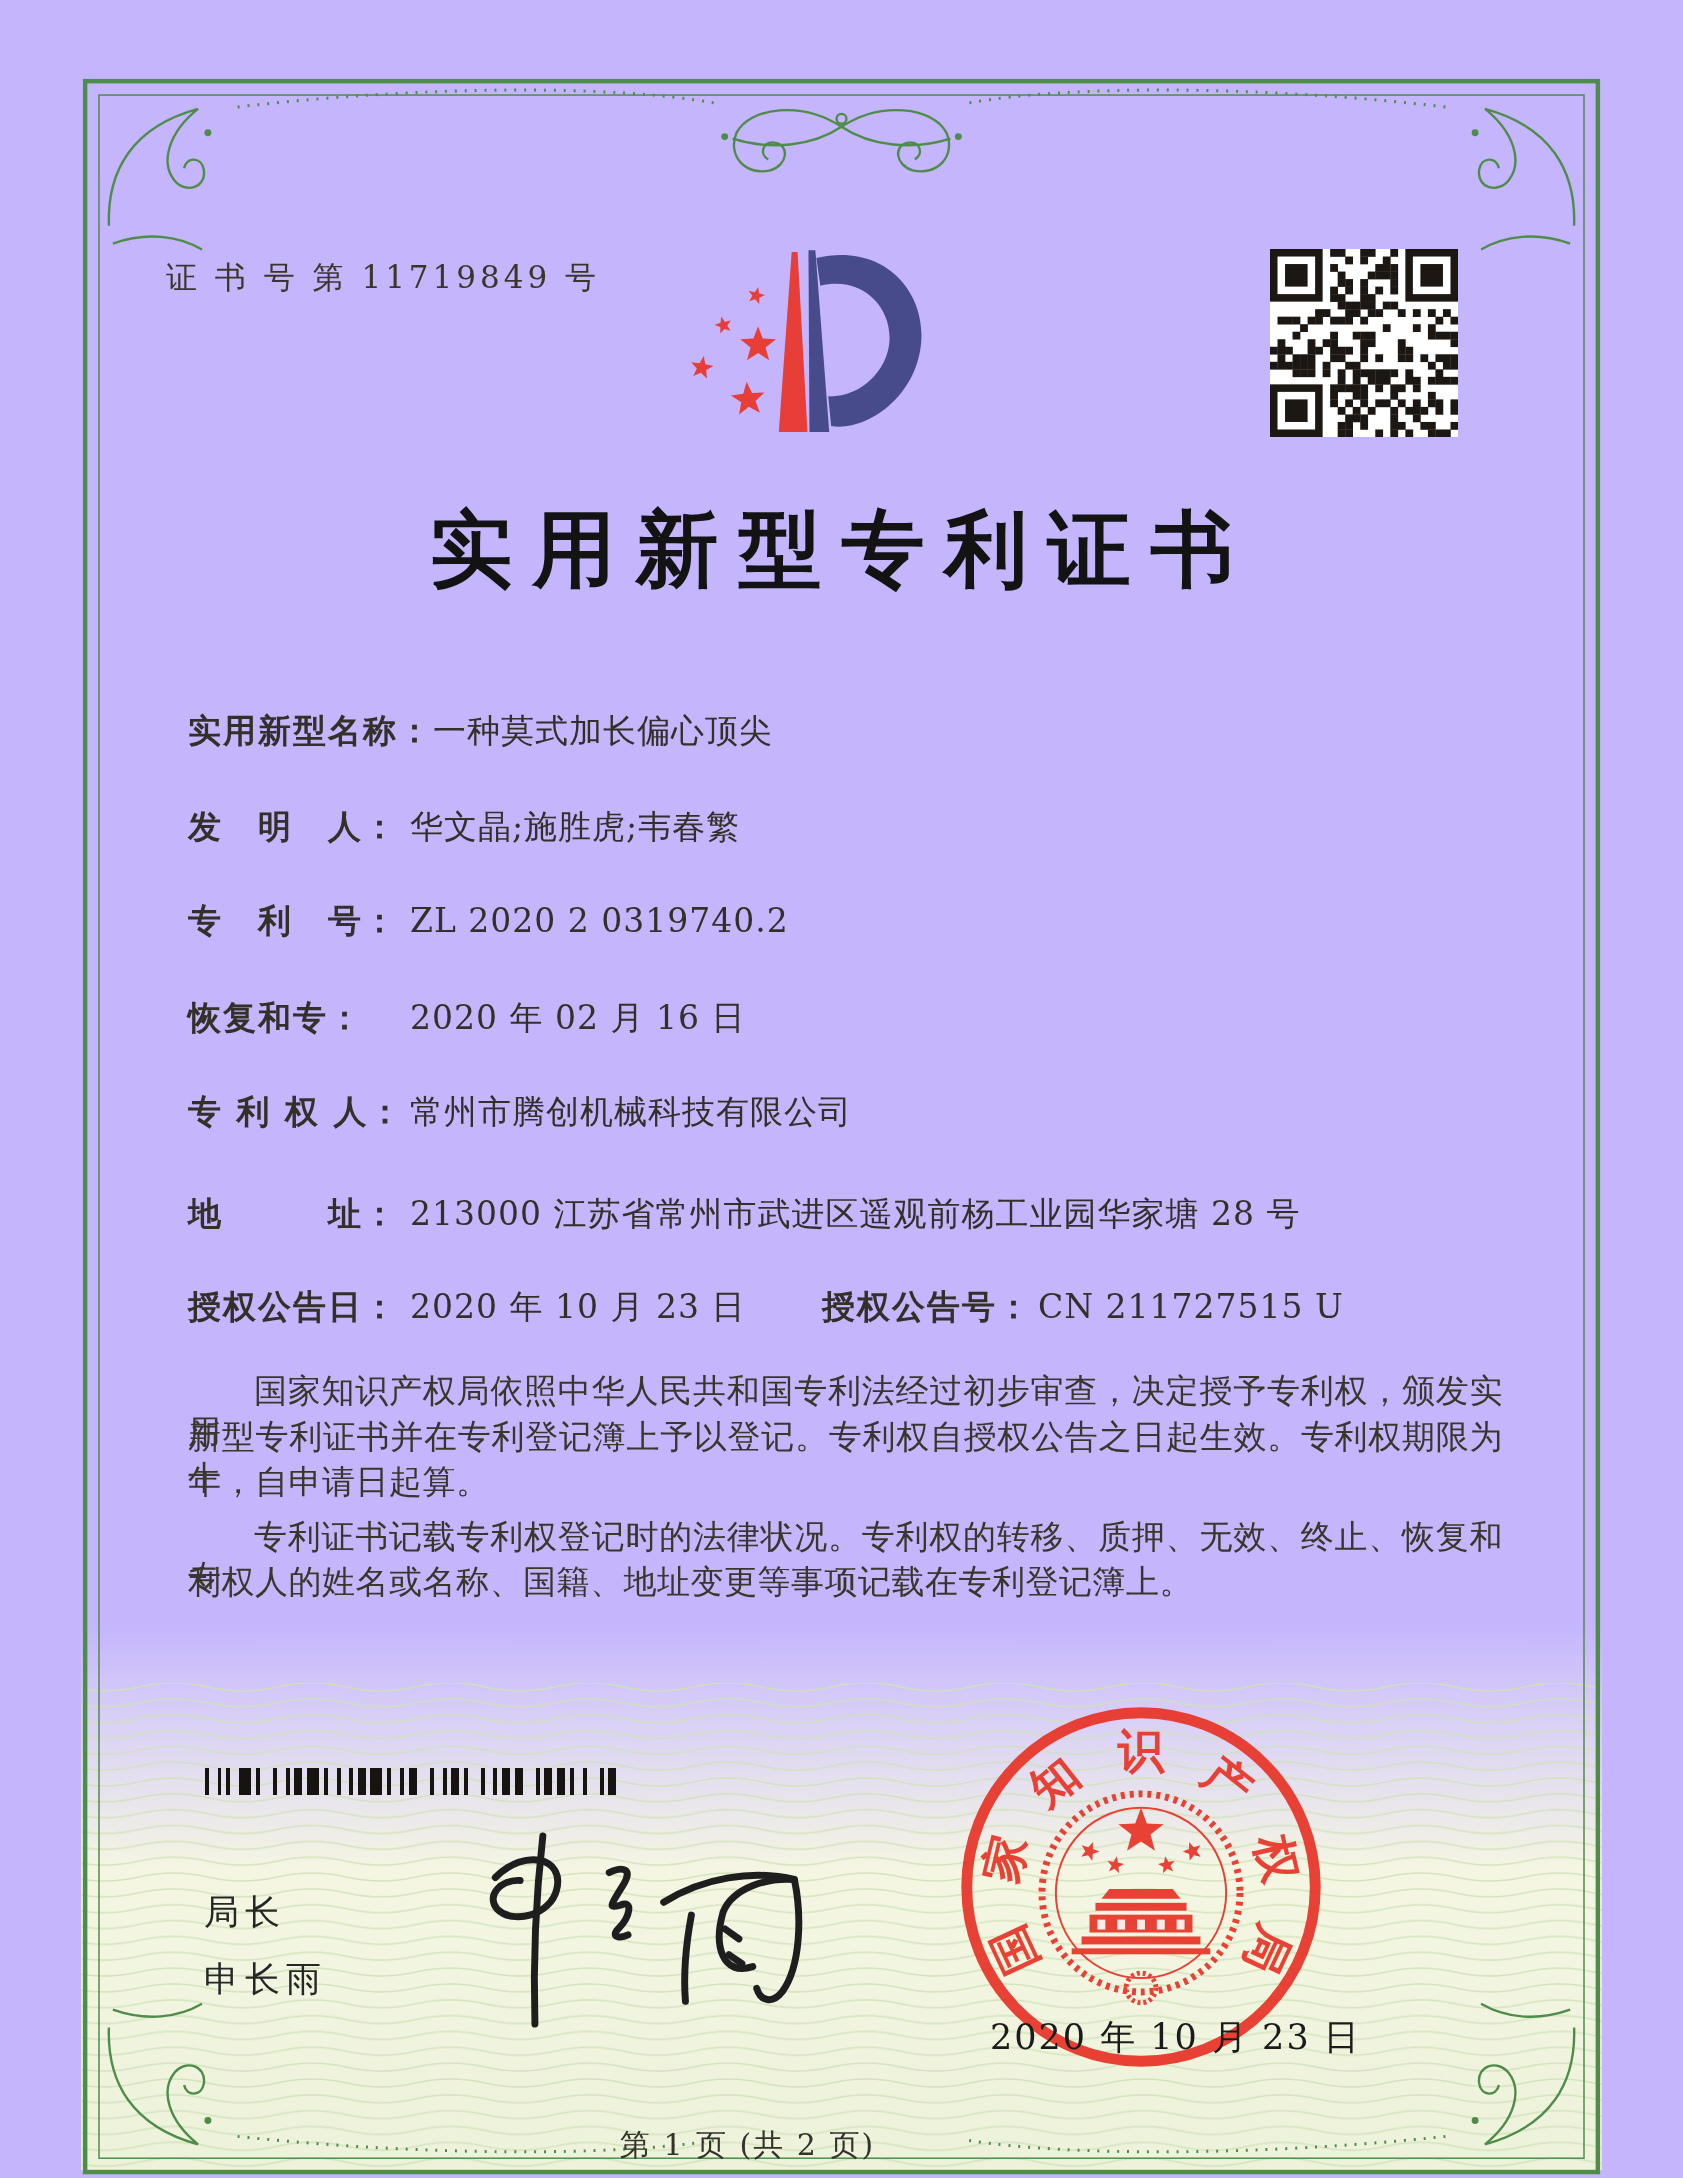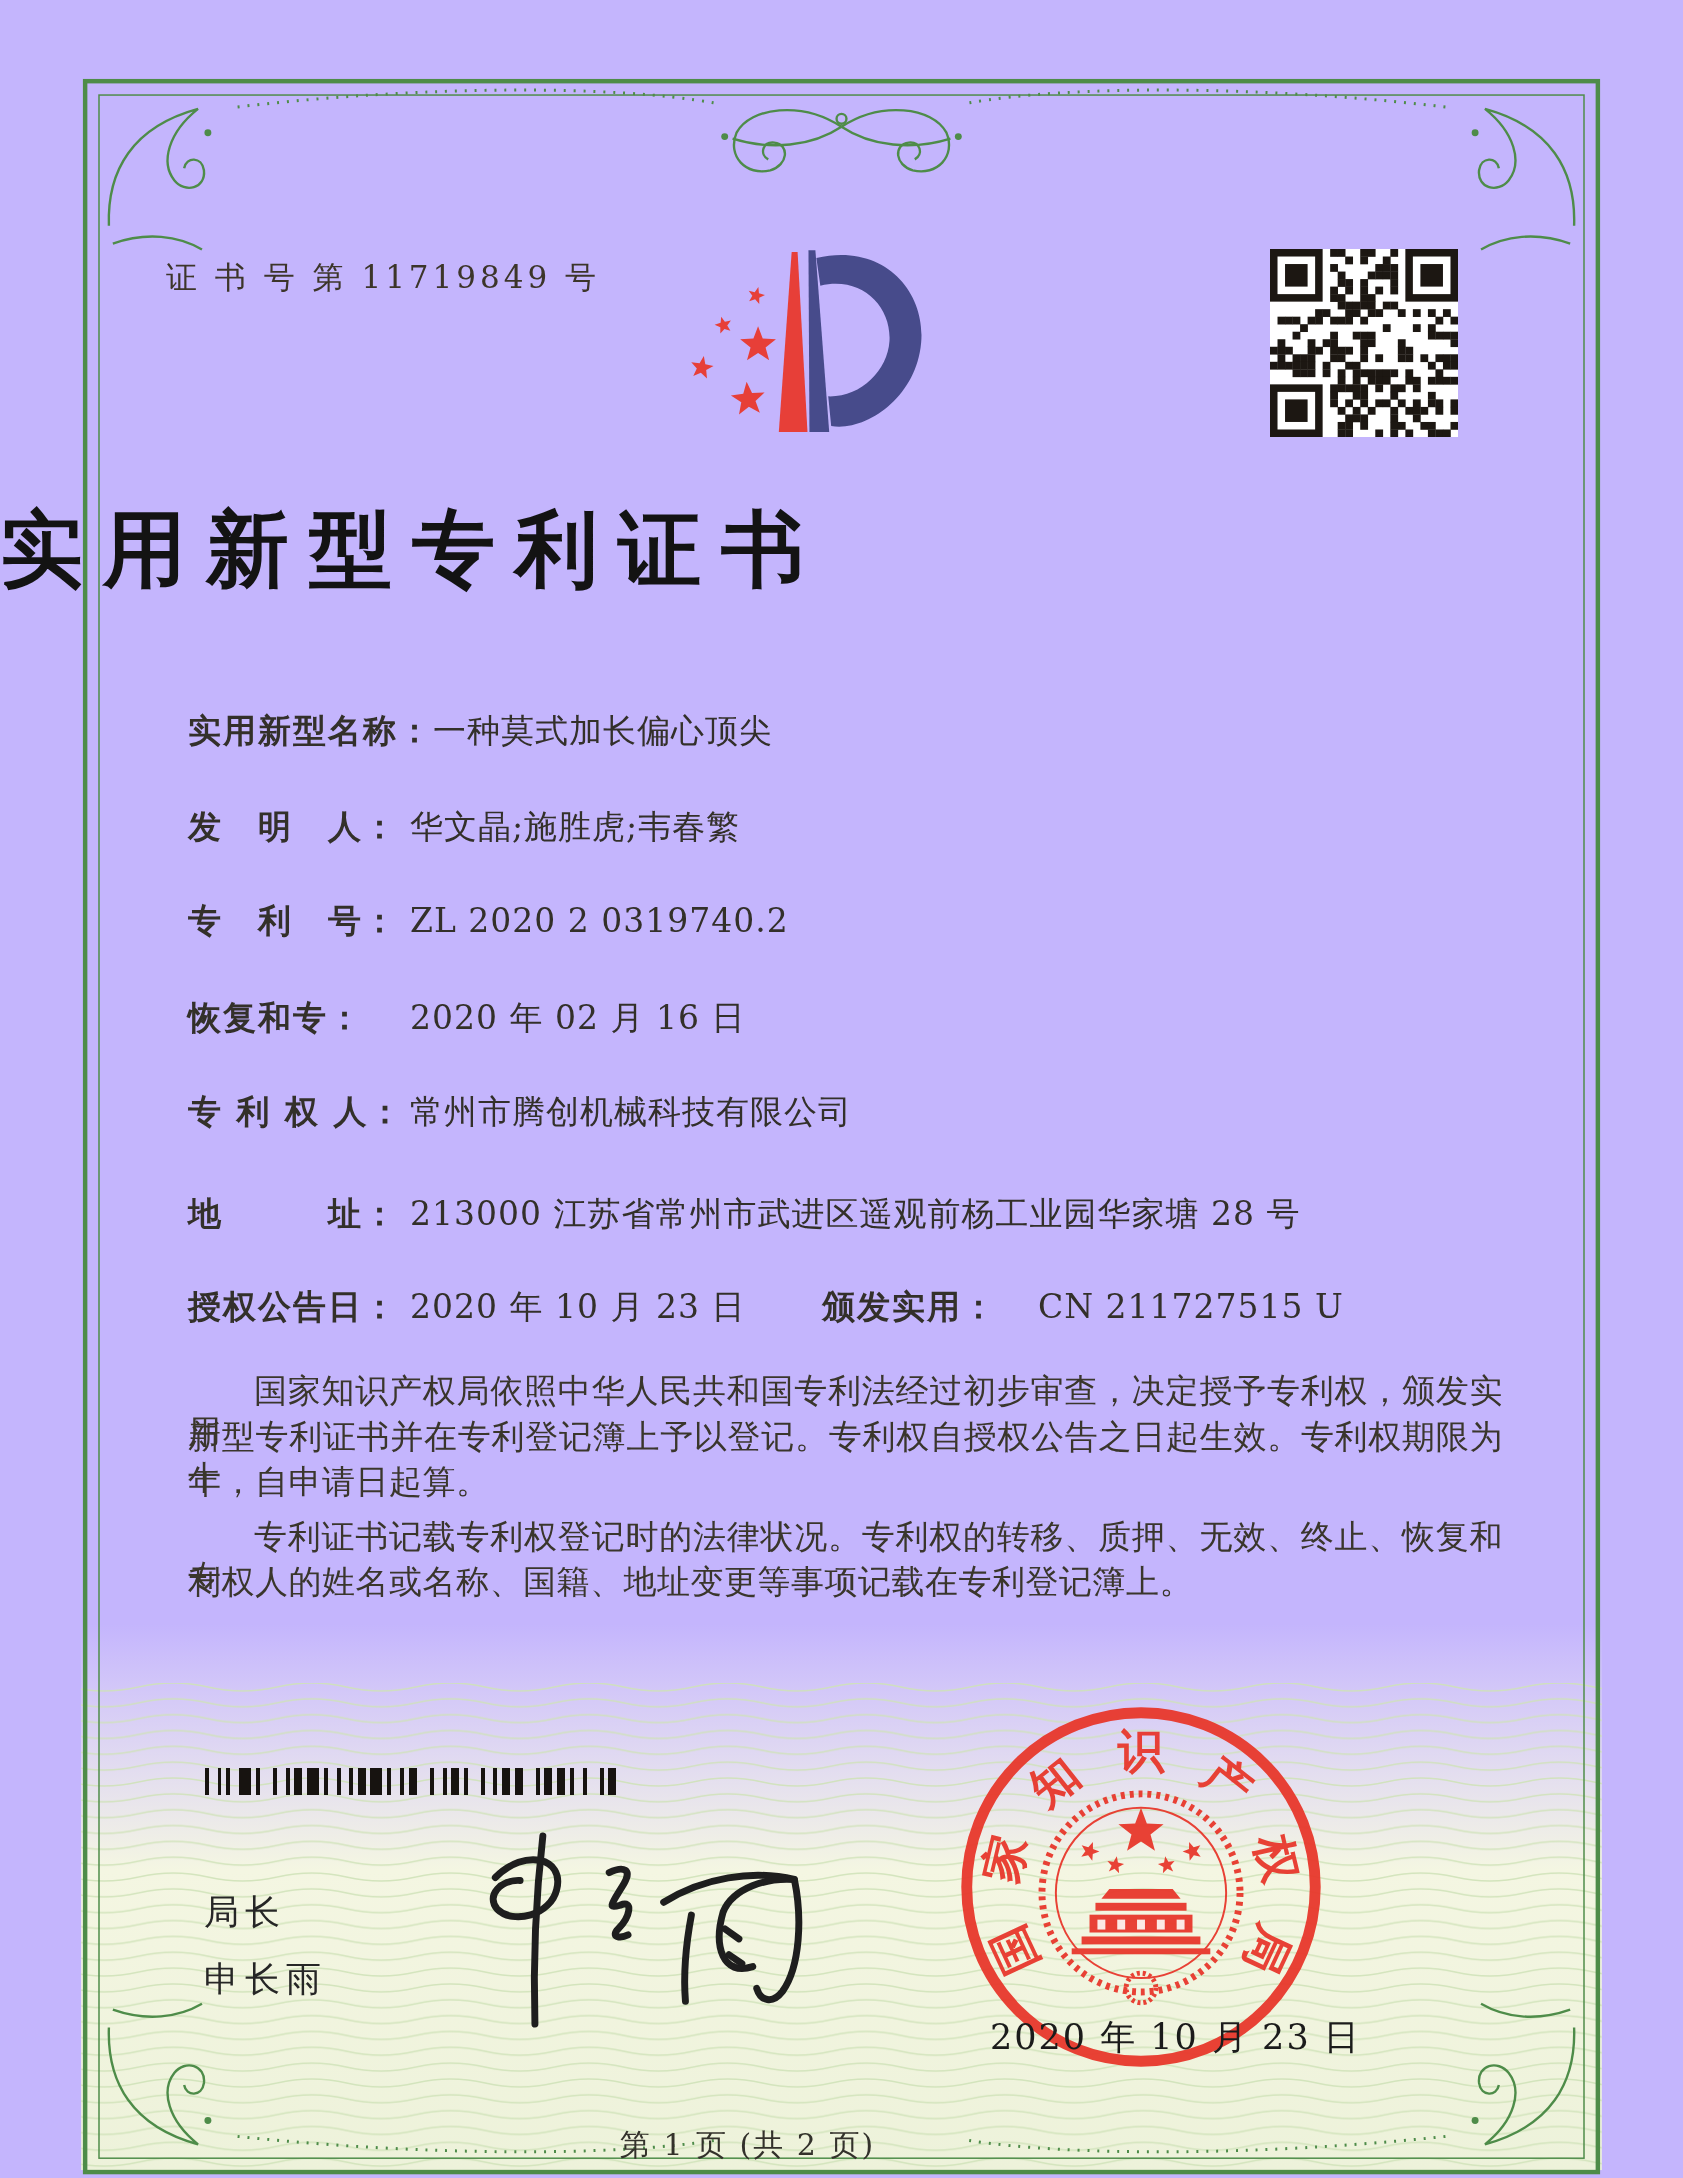--- a/index.html
+++ b/index.html
@@ -2,21 +2,21 @@
 <html><head>
 <meta charset="utf-8">
 <style>
   html,body{margin:0;padding:0;background:#888;}
   .page{position:relative;width:1683px;height:2178px;margin:0 auto;background:#c4b5fd;
         font-family:"DejaVu Serif","Liberation Serif",serif;color:#2f2b24;overflow:hidden;}
   .abs{position:absolute;}
   .layer{z-index:1;}
   .deco{position:absolute;left:0;top:0;z-index:0;}
   .cert-no{left:166px;top:257px;font-size:31px;letter-spacing:4px;color:#3c352a;white-space:nowrap;}
-  .title{left:0;right:0;top:495px;font-size:83px;font-weight:700;
+  .title{left:0;right:0;top:495px;text-align:center;font-size:83px;font-weight:700;
          letter-spacing:20px;color:#131313;white-space:nowrap;}
   .field{left:188px;font-size:33px;white-space:nowrap;color:#33302a;}
   .flabel{display:inline-block;min-width:222px;white-space:pre;letter-spacing:2px;font-weight:bold;}
   .fvalue{letter-spacing:1px;}
   .bline{left:188px;width:1315px;font-size:33px;line-height:1.25;color:#3a362c;letter-spacing:0.5px;}
   .just{text-align:justify;text-align-last:justify;}
   .indent{text-indent:66px;}
   .barcode{left:205px;top:1768px;width:416px;height:27px;z-index:1;}
   .barcode i{position:absolute;top:0;bottom:0;background:#171310;}
   .signer{font-family:"DejaVu Sans","Liberation Sans",sans-serif;color:#262626;
@@ -320,21 +320,21 @@
   <div class="abs layer field" style="top:1090px">
     <span class="flabel">专 利 权 人：</span><span class="fvalue">常州市腾创机械科技有限公司</span>
   </div>
   <div class="abs layer field" style="top:1192px">
     <span class="flabel">地　　　址：</span><span class="fvalue">213000 江苏省常州市武进区遥观前杨工业园华家塘 28 号</span>
   </div>
   <div class="abs layer field" style="top:1285px">
     <span class="flabel">授权公告日：</span><span class="fvalue">2020 年 10 月 23 日</span>
   </div>
   <div class="abs layer field" style="top:1285px;left:822px">
-    <span class="flabel" style="min-width:216px">颁发实用：</span><span class="fvalue">CN 211727515 U</span>
+    <span class="flabel" style="min-width:216px">授权公告号：</span><span class="fvalue">CN 211727515 U</span>
   </div>
 
   <div class="abs layer bline just indent" style="top:1370px">国家知识产权局依照中华人民共和国专利法经过初步审查，决定授予专利权，颁发实用</div>
   <div class="abs layer bline just" style="top:1416px">新型专利证书并在专利登记簿上予以登记。专利权自授权公告之日起生效。专利权期限为十</div>
   <div class="abs layer bline" style="top:1461px">年，自申请日起算。</div>
   <div class="abs layer bline just indent" style="top:1516px">专利证书记载专利权登记时的法律状况。专利权的转移、质押、无效、终止、恢复和专</div>
   <div class="abs layer bline" style="top:1561px">利权人的姓名或名称、国籍、地址变更等事项记载在专利登记簿上。</div>
 
   <div class="abs barcode" id="barcode">
       <i style="left: 0px; width: 3.5px;"></i>

